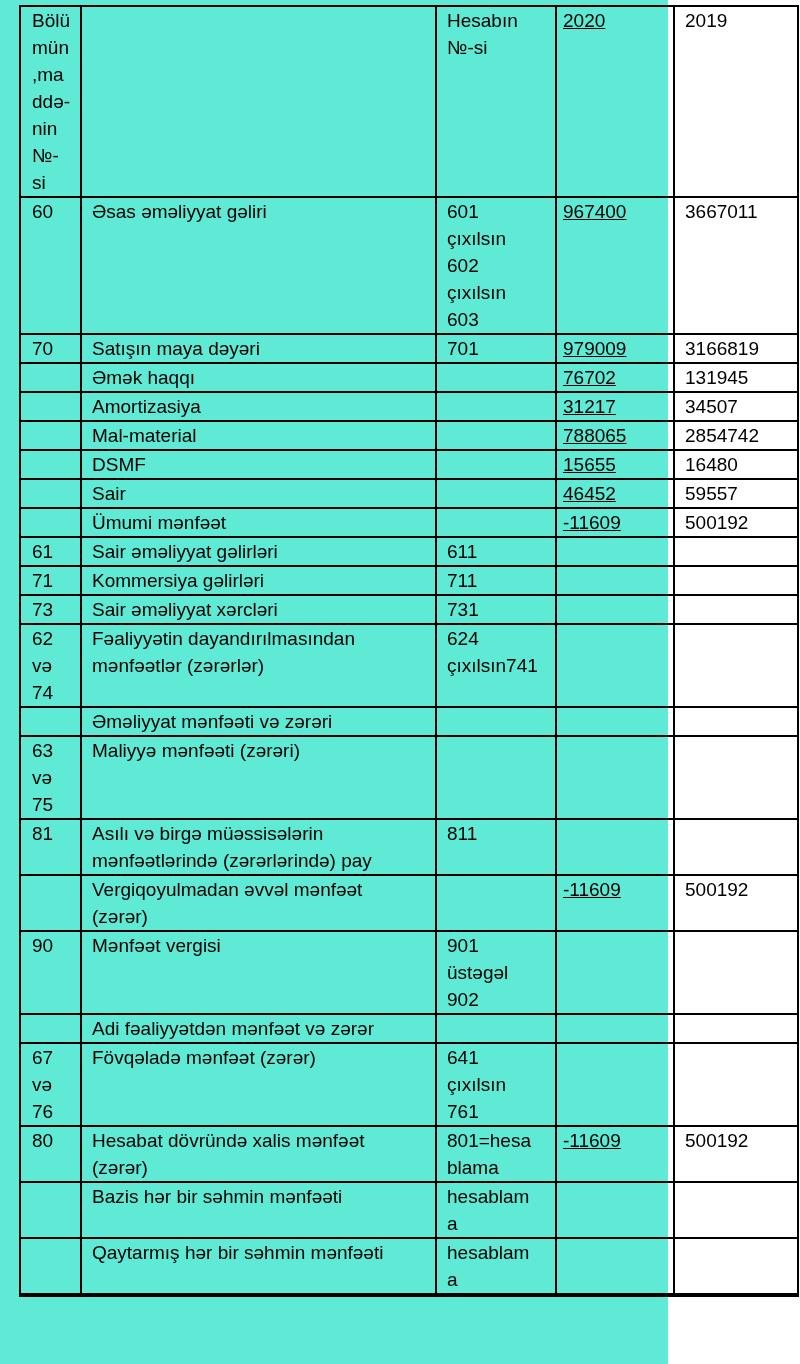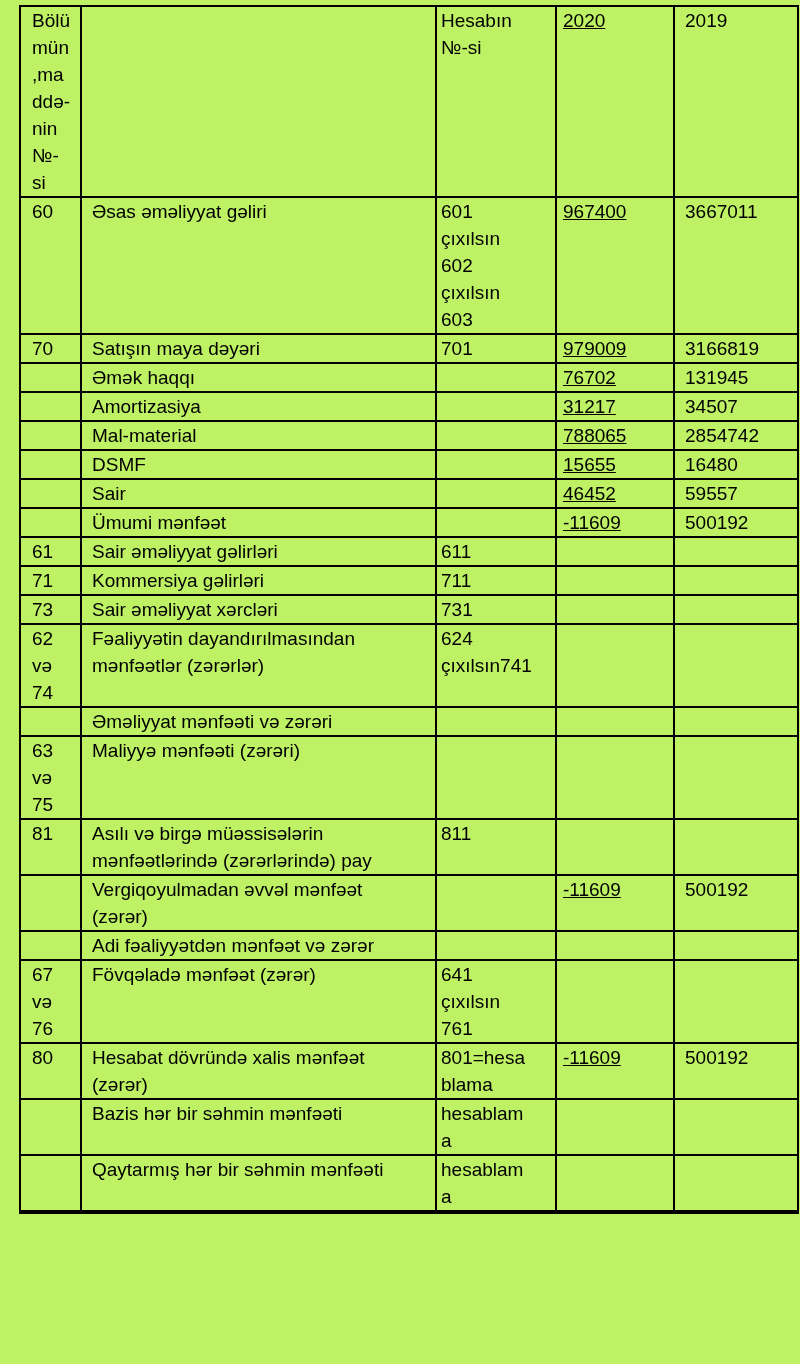--- a/index.html
+++ b/index.html
@@ -8,23 +8,23 @@
   }
   body {
     width: 800px;
     height: 1364px;
     background: #ffffff;
     overflow: hidden;
     font-family: "Liberation Sans", "DejaVu Sans", sans-serif;
   }
   .page {
     position: relative;
-    width: 800px;
+    width: 668px;
     height: 1364px;
-    background: #bef264;
+    background: #5eead4;
   }
   table.fin-table {
     position: absolute;
     left: 19px;
     top: 5px;
     width: 778px;
     border-collapse: collapse;
     table-layout: fixed;
     border: 2px solid #000000;
     border-bottom: 4px solid #000000;
@@ -35,21 +35,21 @@
     color: #000000;
     font-size: 19px;
     line-height: 27px;
     white-space: pre-line;
     padding: 0 4px 0 10px;
     overflow: hidden;
     word-wrap: break-word;
   }
   table.fin-table td.c0 { padding-left: 11px; }
   table.fin-table td.c1 { }
-  table.fin-table td.c2 { padding-left: 4px; }
+  table.fin-table td.c2 { padding-left: 10px; }
   table.fin-table td.c3 { padding-left: 6px; text-decoration: underline;  }
   table.fin-table td.c4 { padding-left: 10px; }
   col.w0 { width: 61px;  }
   col.w1 { width: 355px; }
   col.w2 { width: 120px; }
   col.w3 { width: 118px; }
   col.w4 { width: 124px; }
 </style>
 </head>
 <body>
@@ -196,20 +196,29 @@
         </tr>
         <tr>
           <td class="c0"></td>
           <td class="c1">Vergiqoyulmadan əvvəl mənfəət
 (zərər)</td>
           <td class="c2"></td>
           <td class="c3">-11609</td>
           <td class="c4">500192</td>
         </tr>
         <tr>
+          <td class="c0">90</td>
+          <td class="c1">Mənfəət vergisi</td>
+          <td class="c2">901
+üstəgəl
+902</td>
+          <td class="c3"></td>
+          <td class="c4"></td>
+        </tr>
+        <tr>
           <td class="c0"></td>
           <td class="c1">Adi fəaliyyətdən mənfəət və zərər</td>
           <td class="c2"></td>
           <td class="c3"></td>
           <td class="c4"></td>
         </tr>
         <tr>
           <td class="c0">67
 və
 76</td>

